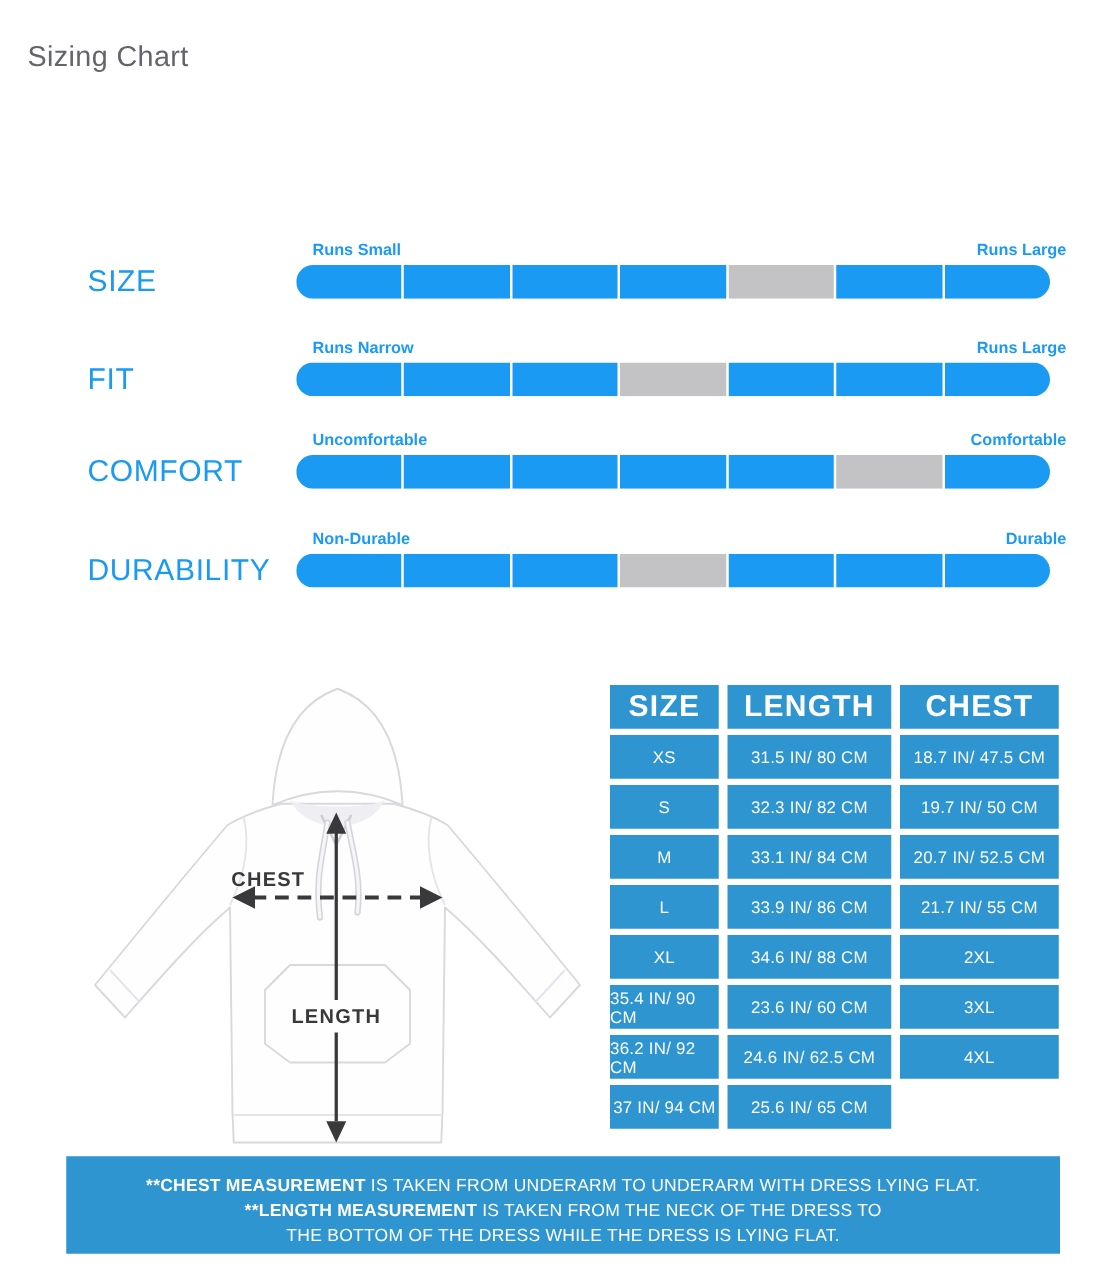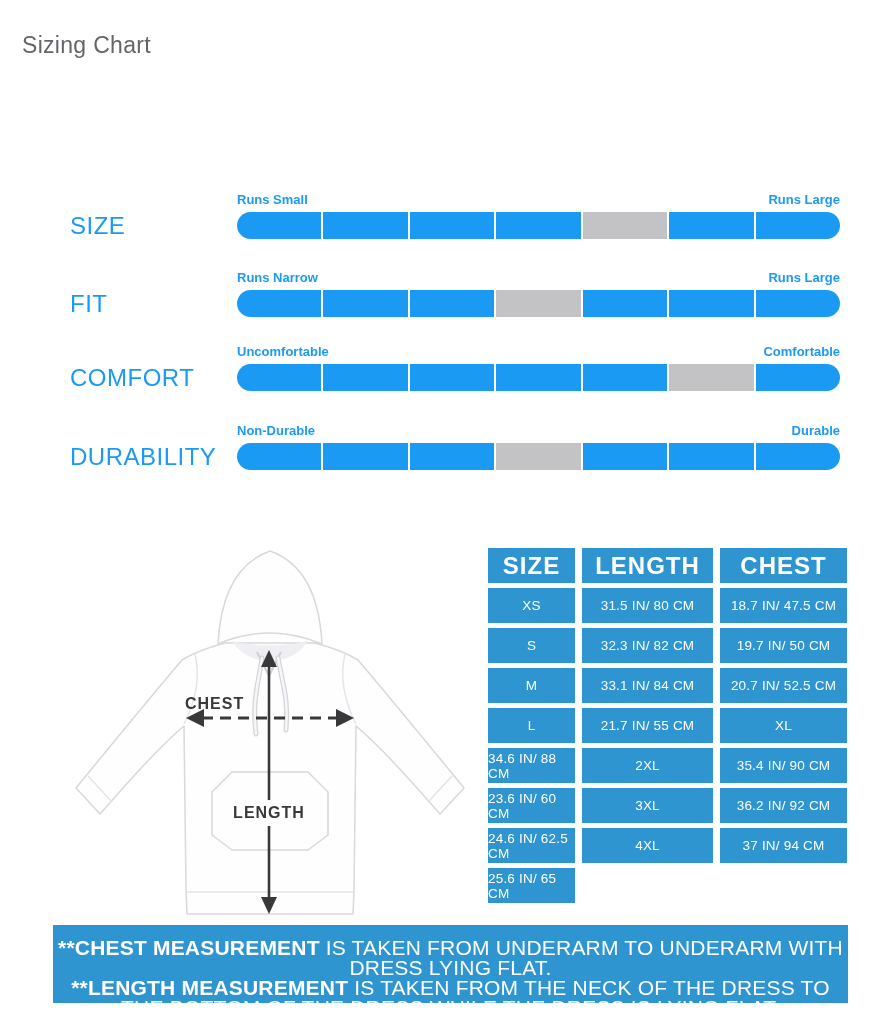--- a/index.html
+++ b/index.html
@@ -14,21 +14,21 @@
   .page{position:relative;width:887px;height:1024px;background:#ffffff;overflow:hidden;}
 
   
   .title{position:absolute;left:22px;top:32px;margin:0;font-size:23px;font-weight:400;
          color:var(--title);letter-spacing:.3px;}
 
   
   .rating-row{position:absolute;left:0;width:887px;height:60px;}
   .cat-label{position:absolute;left:70px;top:20px;height:27px;display:flex;align-items:center;
              font-size:24px;color:var(--blue);letter-spacing:.5px;}
-  .end-labels{position:absolute;left:237px;top:0;width:603px;display:flex;
+  .end-labels{position:absolute;left:250px;top:0;width:603px;display:flex;
               justify-content:space-between;font-size:13px;font-weight:700;color:var(--blue);text-align:center;}
   .seg-bar{position:absolute;left:237px;top:20px;width:603px;height:27px;display:flex;gap:2px;
            border-radius:13.5px;overflow:hidden;}
   .seg{flex:1;background:var(--blue);}
   .seg.gray{background:var(--gray);}
 
   
   .hoodie{position:absolute;left:60px;top:540px;width:420px;height:390px;margin:0;}
   .hoodie svg{display:block;width:420px;height:390px;}
   .garment{fill:#FEFEFE;stroke:#D8D8DD;stroke-width:1.5;stroke-linejoin:round;}
@@ -47,21 +47,21 @@
   .size-grid{position:absolute;left:488px;top:548px;display:grid;
              grid-template-columns:87px 131px 127px;grid-auto-rows:35px;
              column-gap:7px;row-gap:5px;}
   .th{background:var(--deep);color:#fff;display:flex;align-items:center;justify-content:center;
       font-size:24px;font-weight:700;letter-spacing:1px;}
   .td{background:var(--deep);color:#fff;display:flex;align-items:center;justify-content:center;
       font-size:13.5px;letter-spacing:.2px;}
 
   
   .footnote{position:absolute;left:53px;top:925px;width:795px;height:78px;background:var(--deep);
-            color:#fff;text-align:center;font-size:21px;line-height:20px;box-sizing:border-box;
+            color:#fff;text-align:center;font-size:14px;line-height:20px;box-sizing:border-box;
             padding-top:13px;letter-spacing:.2px;}
   .footnote .b{font-weight:700;}
 </style>
 </head>
 <body>
 
 <div class="page">
 
   <h1 class="title">Sizing Chart</h1>
 
@@ -191,20 +191,21 @@
       <div class="td">XS</div>
       <div class="td">31.5 IN/ 80 CM</div>
       <div class="td">18.7 IN/ 47.5 CM</div>
       <div class="td">S</div>
       <div class="td">32.3 IN/ 82 CM</div>
       <div class="td">19.7 IN/ 50 CM</div>
       <div class="td">M</div>
       <div class="td">33.1 IN/ 84 CM</div>
       <div class="td">20.7 IN/ 52.5 CM</div>
       <div class="td">L</div>
+      <div class="td">33.9 IN/ 86 CM</div>
       <div class="td">21.7 IN/ 55 CM</div>
       <div class="td">XL</div>
       <div class="td">34.6 IN/ 88 CM</div>
       <div class="td">2XL</div>
       <div class="td">35.4 IN/ 90 CM</div>
       <div class="td">23.6 IN/ 60 CM</div>
       <div class="td">3XL</div>
       <div class="td">36.2 IN/ 92 CM</div>
       <div class="td">24.6 IN/ 62.5 CM</div>
       <div class="td">4XL</div>

